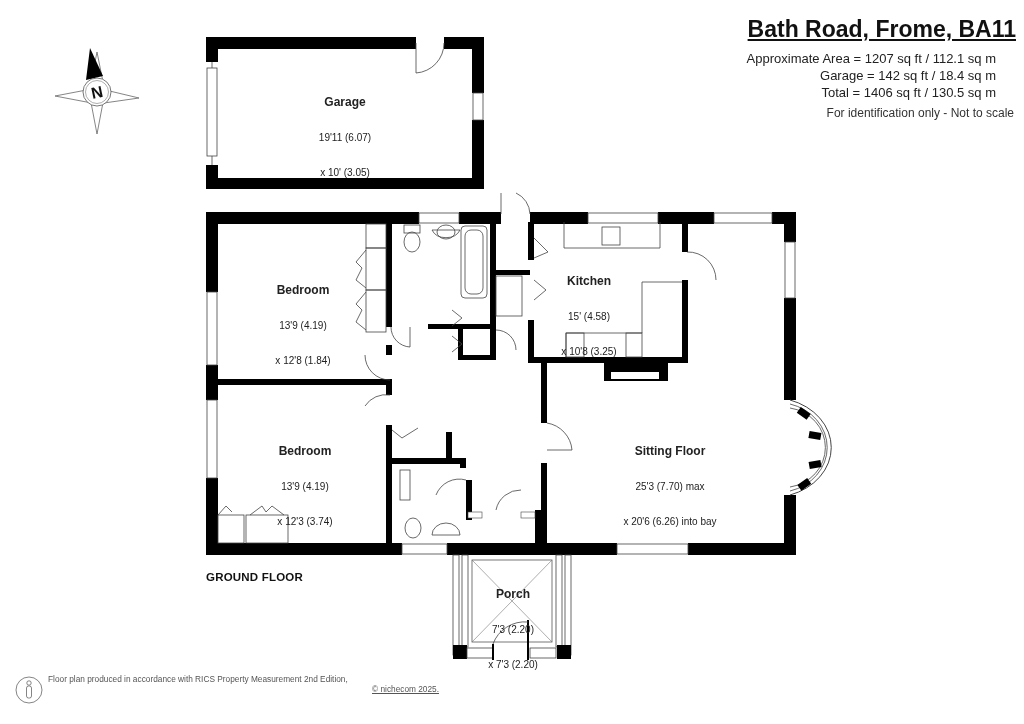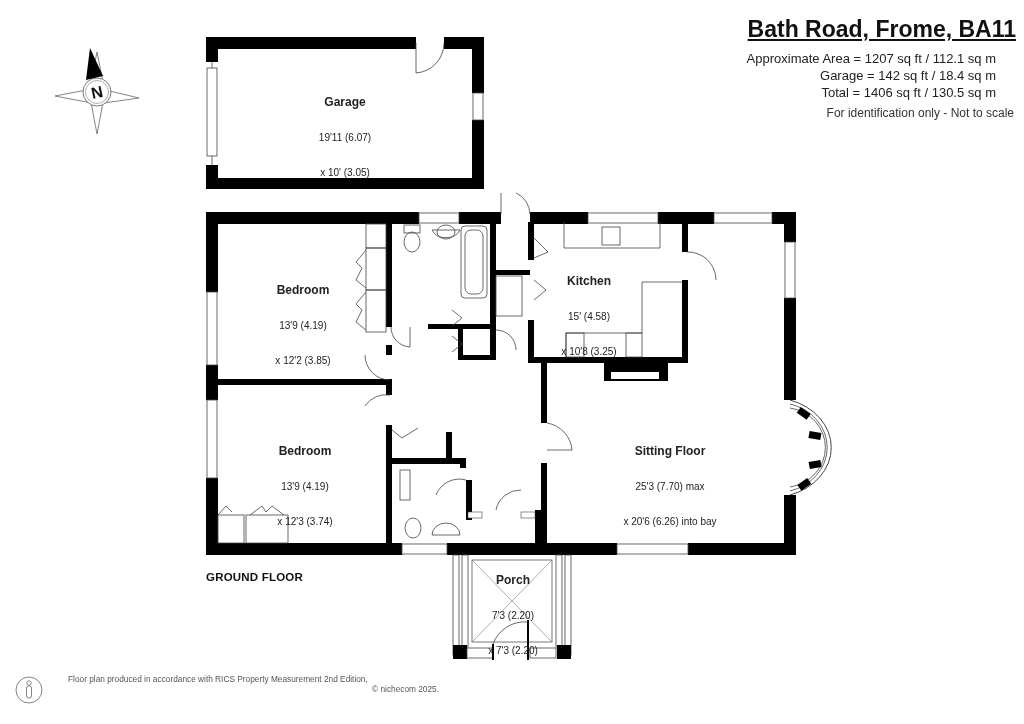--- a/index.html
+++ b/index.html
@@ -5,22 +5,22 @@
   html,body{margin:0;padding:0;background:#ffffff;}
   body{width:1024px;height:724px;position:relative;overflow:hidden;font-family:"Liberation Sans",sans-serif;color:#1a1a1a;}
   .abs{position:absolute;}
   .title{right:8px;top:16px;font-size:23px;font-weight:bold;color:#111;white-space:nowrap;text-decoration:underline;}
   .area-line{right:28px;font-size:13px;color:#222;white-space:nowrap;text-align:right;}
   .disclaimer{right:10px;top:106px;font-size:12px;color:#333;white-space:nowrap;}
   .room-label{position:absolute;text-align:center;font-size:10px;line-height:12.5px;color:#222;transform:translateX(-50%);white-space:nowrap;}
   .room-label .name{font-weight:bold;font-size:12px;display:block;}
   .room-label .dim{display:block;margin-top:23px;}
   .floor-label{left:206px;top:571px;font-size:11.5px;font-weight:bold;color:#111;letter-spacing:0.2px;}
-  .footer{left:48px;top:674px;font-size:8.3px;line-height:10.5px;color:#555;white-space:nowrap;margin-left:20px;}
-  .footer-copy{left:372px;top:684px;font-size:8.3px;color:#555;white-space:nowrap;}
+  .footer{left:48px;top:674px;font-size:8.3px;line-height:10.5px;color:#555;white-space:nowrap;}
+  .footer-copy{left:372px;top:684px;font-size:8.3px;color:#555;white-space:nowrap;text-decoration:underline;}
   svg{position:absolute;left:0;top:0;}
 </style>
 </head>
 <body>
 
 <svg width="1024" height="724" viewBox="0 0 1024 724">
 
   <g>
     <polygon points="55,96 97,88 139,98 97,104" fill="none" stroke="#666" stroke-width="0.8"></polygon>
     <polygon points="97,52 105,92 97,134 89,92" fill="none" stroke="#666" stroke-width="0.8"></polygon>
@@ -191,38 +191,38 @@
 <div class="abs disclaimer">For identification only - Not to scale</div>
 
 <div class="room-label" style="left:345px;top:96px">
   <span class="name">Garage</span>
   <span class="dim">19'11 (6.07)</span>
   <span class="dim">x 10' (3.05)</span>
 </div>
 <div class="room-label" style="left:303px;top:284px">
   <span class="name">Bedroom</span>
   <span class="dim">13'9 (4.19)</span>
-  <span class="dim">x 12'2 (3.85)</span>
+  <span class="dim">x 12'8 (1.84)</span>
 </div>
 <div class="room-label" style="left:305px;top:445px">
   <span class="name">Bedroom</span>
   <span class="dim">13'9 (4.19)</span>
   <span class="dim">x 12'3 (3.74)</span>
 </div>
 <div class="room-label" style="left:589px;top:275px">
   <span class="name">Kitchen</span>
   <span class="dim">15' (4.58)</span>
   <span class="dim">x 10'8 (3.25)</span>
 </div>
 <div class="room-label" style="left:670px;top:445px">
   <span class="name">Sitting Floor</span>
   <span class="dim">25'3 (7.70) max</span>
   <span class="dim">x 20'6 (6.26) into bay</span>
 </div>
-<div class="room-label" style="left:513px;top:574px">
+<div class="room-label" style="left:513px;top:588px">
   <span class="name">Porch</span>
   <span class="dim">7'3 (2.20)</span>
   <span class="dim">x 7'3 (2.20)</span>
 </div>
 
 <div class="abs floor-label">GROUND FLOOR</div>
 
 <div class="abs footer">
   <div>Floor plan produced in accordance with RICS Property Measurement 2nd Edition,</div>
 </div>

